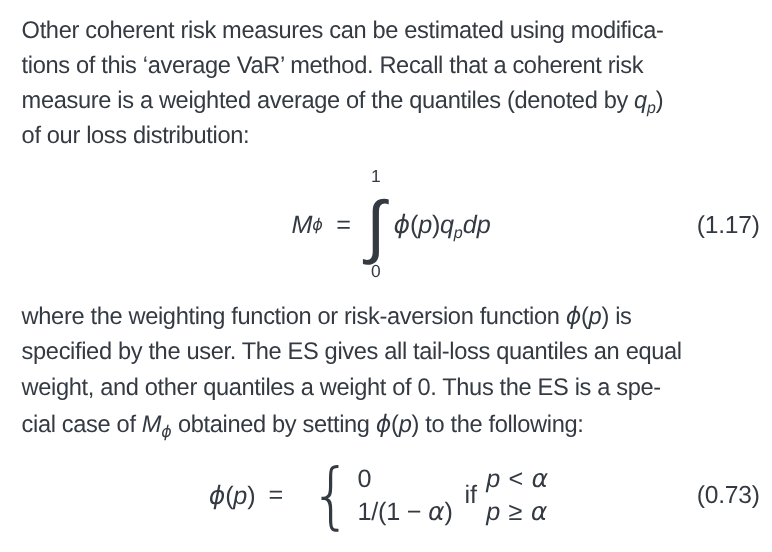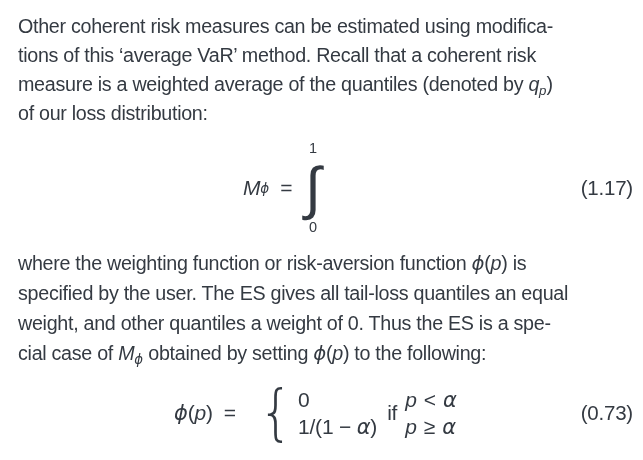--- a/index.html
+++ b/index.html
@@ -113,20 +113,23 @@
 
   <div class="eqrow eq117">
     <span class="it lead">M</span>
       <span class="sub gksub">ϕ</span>
     <span class="eqsign">=</span>
     <span class="intcol">
       <span class="lim">1</span>
       <span class="intglyph">∫</span>
       <span class="lim">0</span>
     </span>
+    <span>
+      <span class="gk">ϕ</span><span>(</span><span class="it">p</span><span>)</span><span class="it">q</span><span class="sub">p</span><span class="it">dp</span>
+    </span>
     <span class="eqnum">(1.17)</span>
   </div>
 
   <div class="para p2">
     <div class="tline">
       <span>where the weighting function or risk-aversion function </span><span class="gk">ϕ</span><span>(</span><span class="it">p</span><span>)</span><span> is</span>
     </div>
     <div class="tline">
       <span>specified by the user. The ES gives all tail-loss quantiles an equal</span>
     </div>

